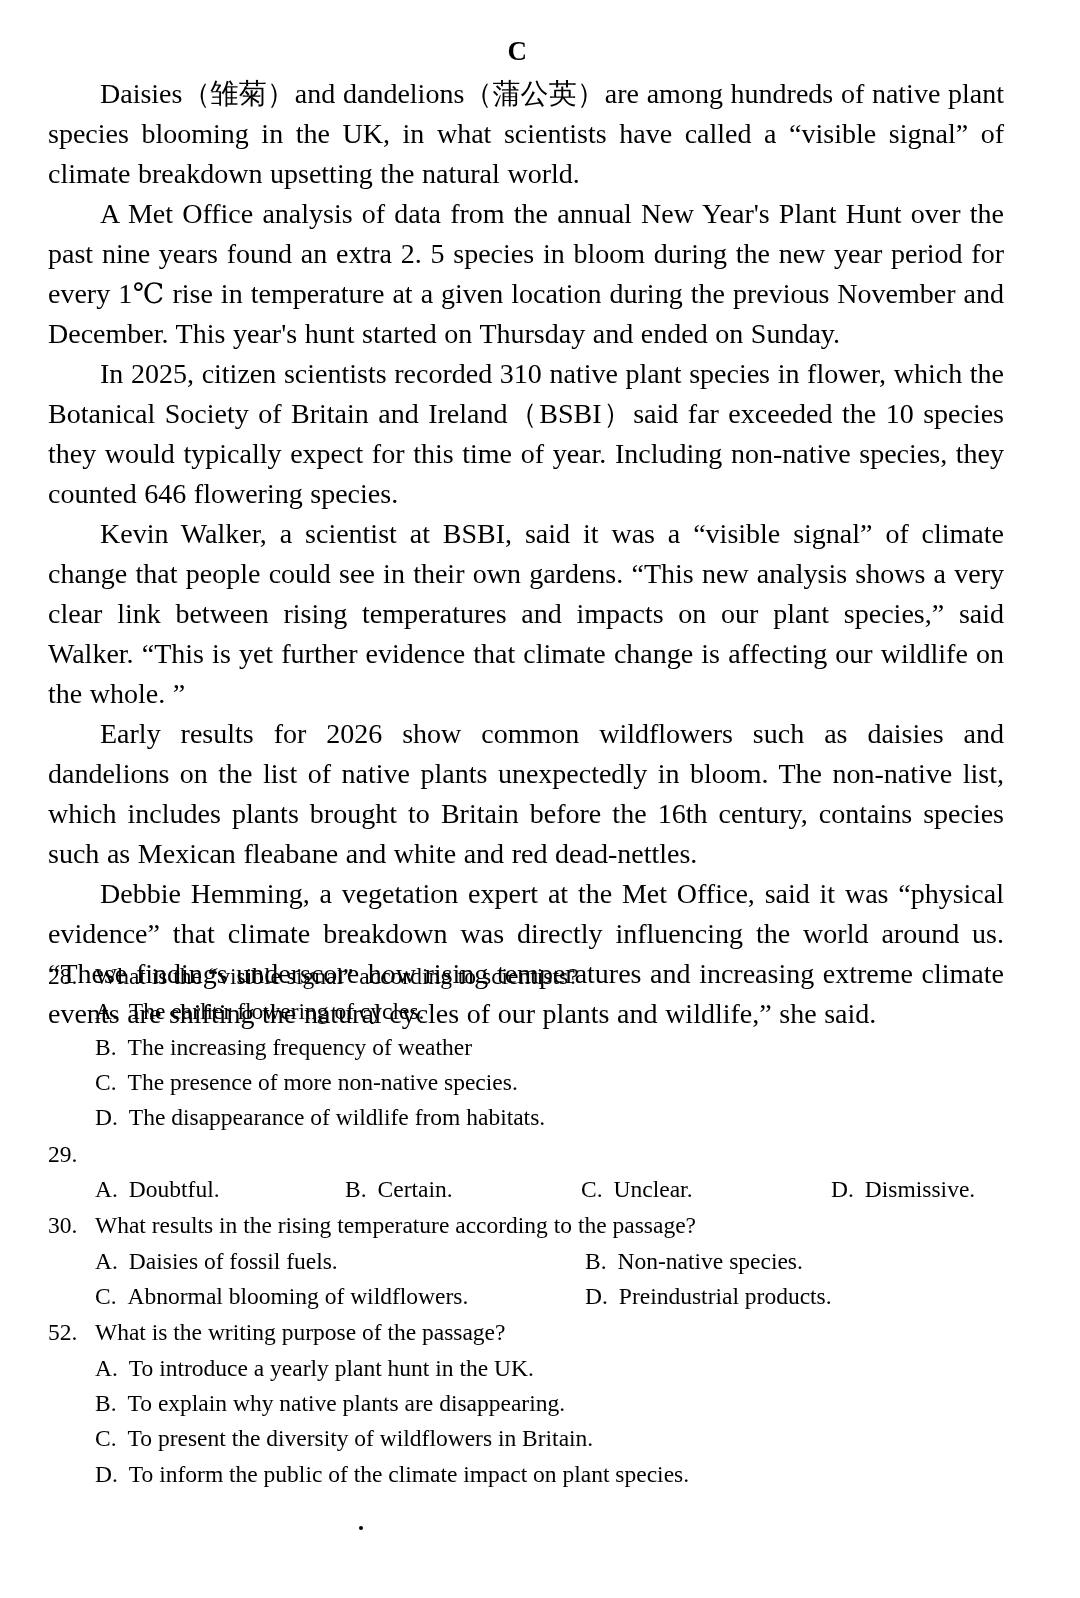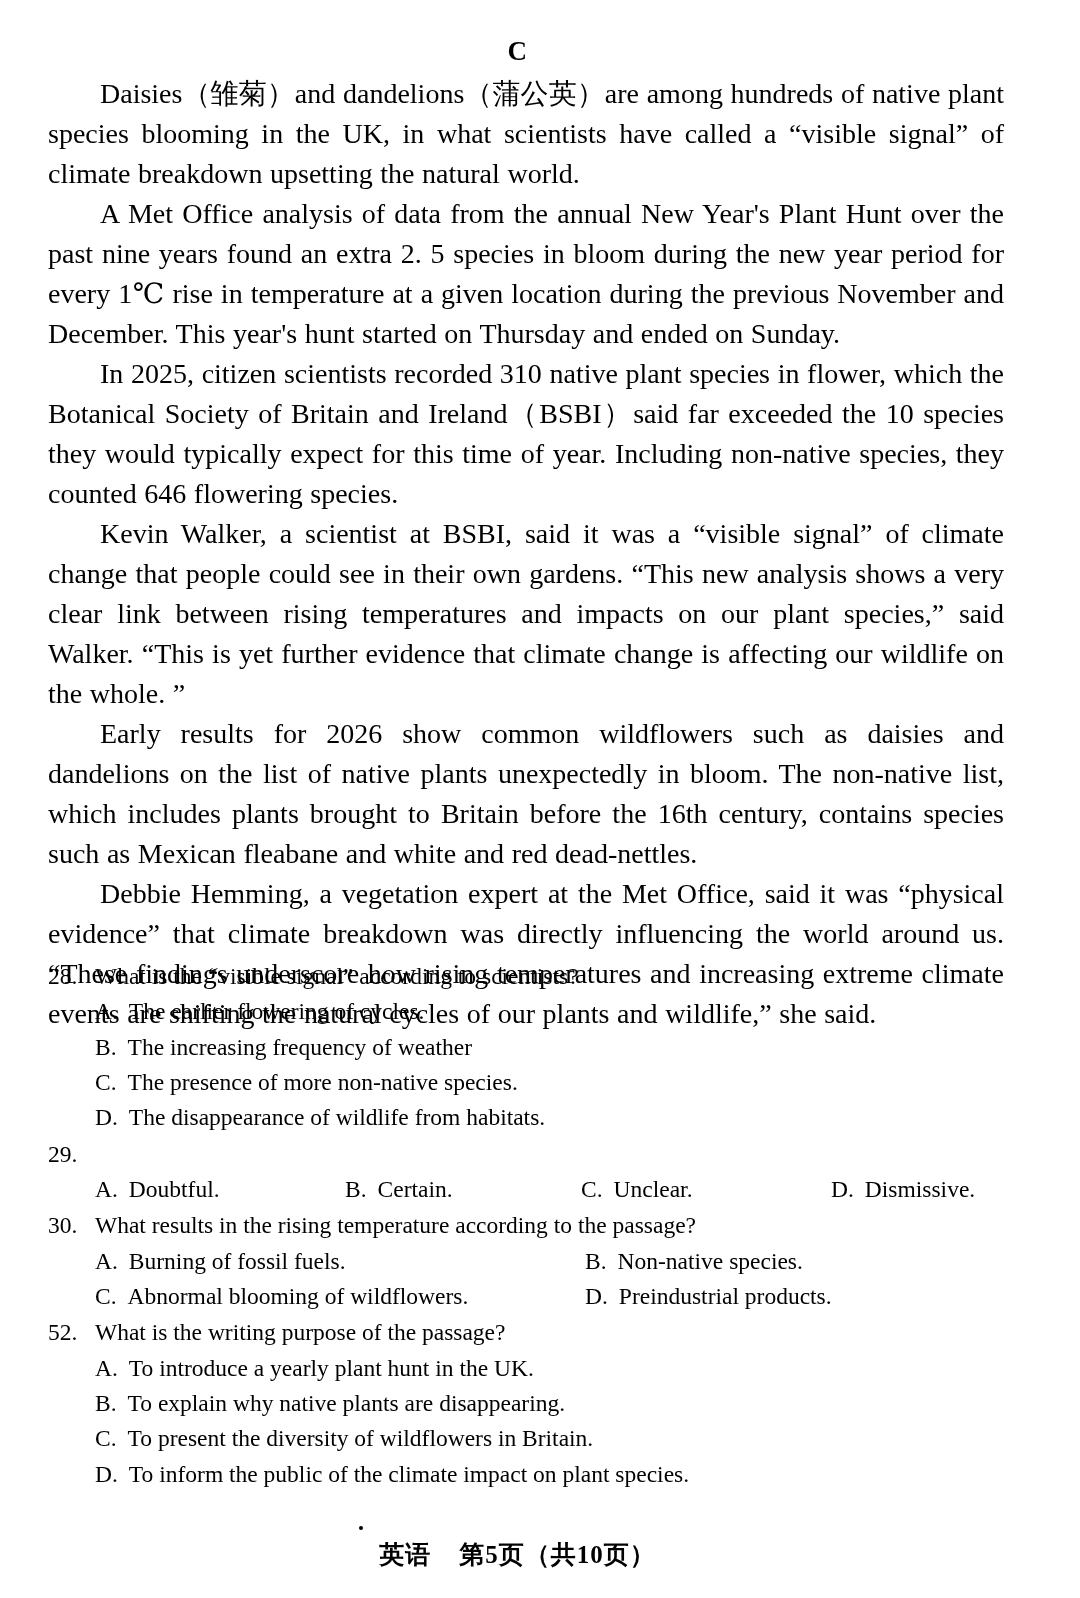--- a/index.html
+++ b/index.html
@@ -202,21 +202,21 @@
     </div>
 
     <div class="q-block">
       <div class="q-line">
         <span class="q-num">30.</span>
         <span class="q-stem">What results in the rising temperature according to the passage?</span>
       </div>
       <div class="opt-row cols2">
         <span class="opt c1">
           <span class="opt-letter">A.</span>
-          <span class="opt-text">Burning of fossil fuels.</span>
+          <span class="opt-text">Daisies of fossil fuels.</span>
         </span>
         <span class="opt c2">
           <span class="opt-letter">B.</span>
           <span class="opt-text">Non-native species.</span>
         </span>
       </div>
       <div class="opt-row cols2">
         <span class="opt c1">
           <span class="opt-letter">C.</span>
           <span class="opt-text">Abnormal blooming of wildflowers.</span>
@@ -256,17 +256,14 @@
           <span class="opt-letter">D.</span>
           <span class="opt-text">To inform the public of the climate impact on plant species.</span>
         </span>
       </div>
     </div>
 
   </div>
 
   <div class="footer-dot"></div>
 
-  <div class="footer">
-    <span>英语</span><span class="gap"></span><span>第</span><span class="num">5</span><span>页</span><span>（共</span><span class="num">10</span><span>页）</span>
-  </div>
 
 </div>
 
 </body></html>

